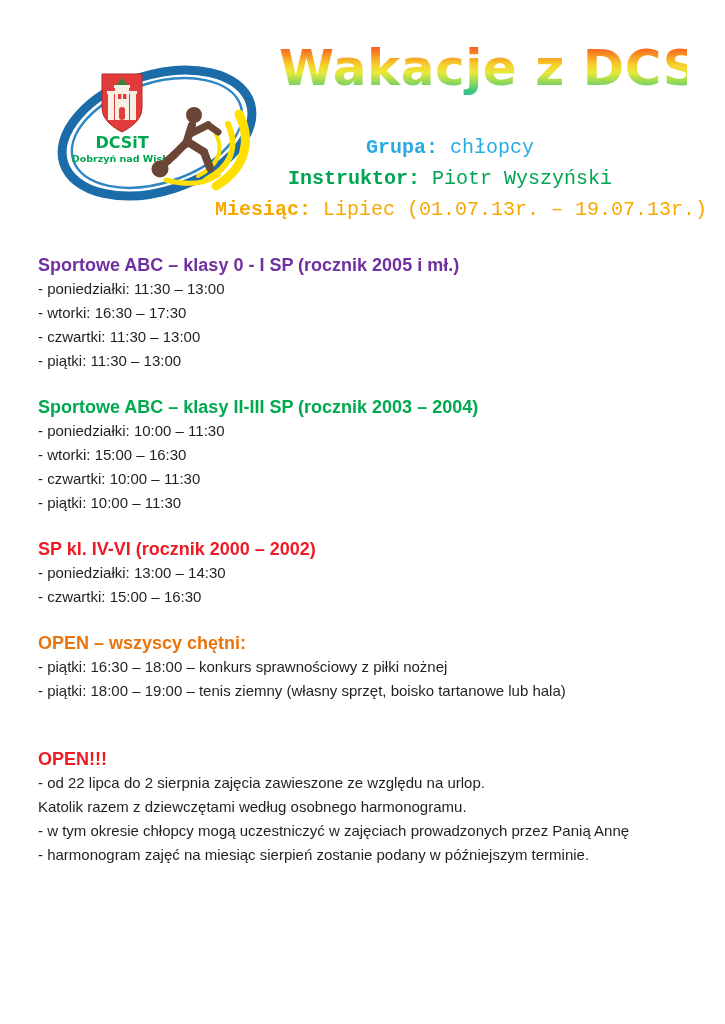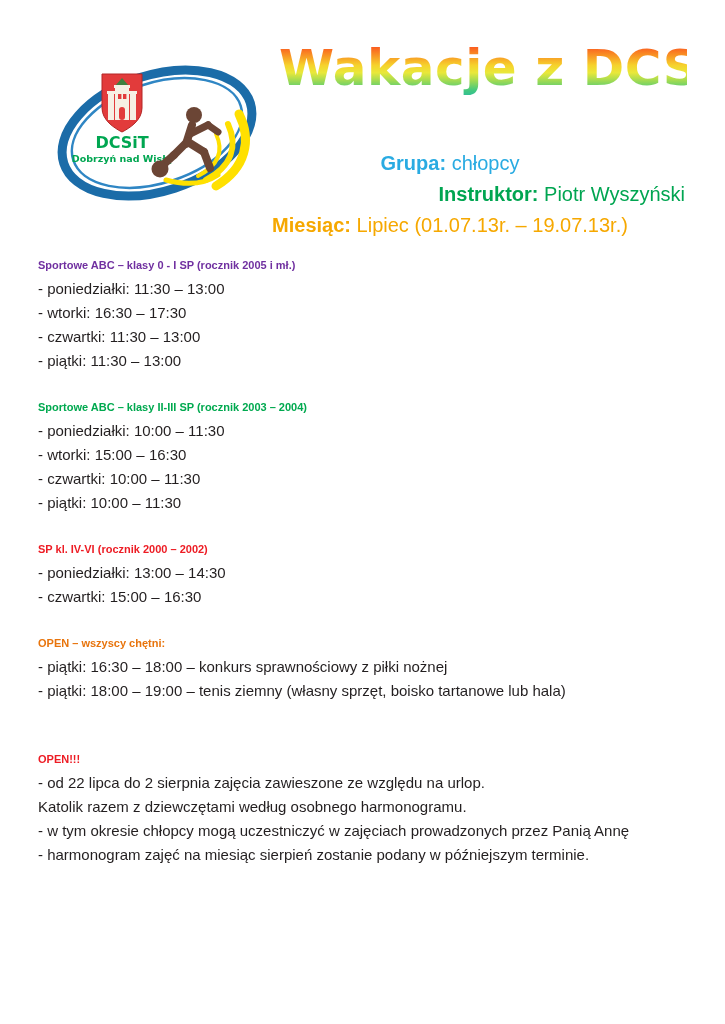--- a/index.html
+++ b/index.html
@@ -66,46 +66,47 @@
     -webkit-text-fill-color: transparent;
     text-shadow: none;
     transform: scaleX(1.02);
     white-space: nowrap;
   }
 
   
   .meta {
     position: absolute;
     left: 215px;
-    top: 148px;
+    top: 132px;
     width: 470px;
     text-align: center;
+    font-family: Liberation Mono, monospace;
   }
   .meta-line {
     font-size: 20px;
     line-height: 31px;
     white-space: nowrap;
   }
   .meta-line b { font-weight: 700; }
   .meta-grupa      { color: #29abe2; }
-  .meta-instruktor { color: #00a551; text-align: right; }
+  .meta-instruktor { color: #00a551; }
   .meta-miesiac    { color: #f6a800; }
 
   
   .content {
     position: absolute;
     left: 38px;
     top: 253px;
     width: 650px;
   }
   .section { margin: 0 0 22px 0; }
   .section:last-child { margin-bottom: 0; }
 
   .sec-head {
-    font-size: 11px;
+    font-size: 18px;
     font-weight: 700;
     line-height: 24px;
     margin: 0 0 0 0;
     white-space: nowrap;
   }
   .sec-line {
     font-size: 15px;
     line-height: 24px;
     color: #231f20;
     margin: 0;

